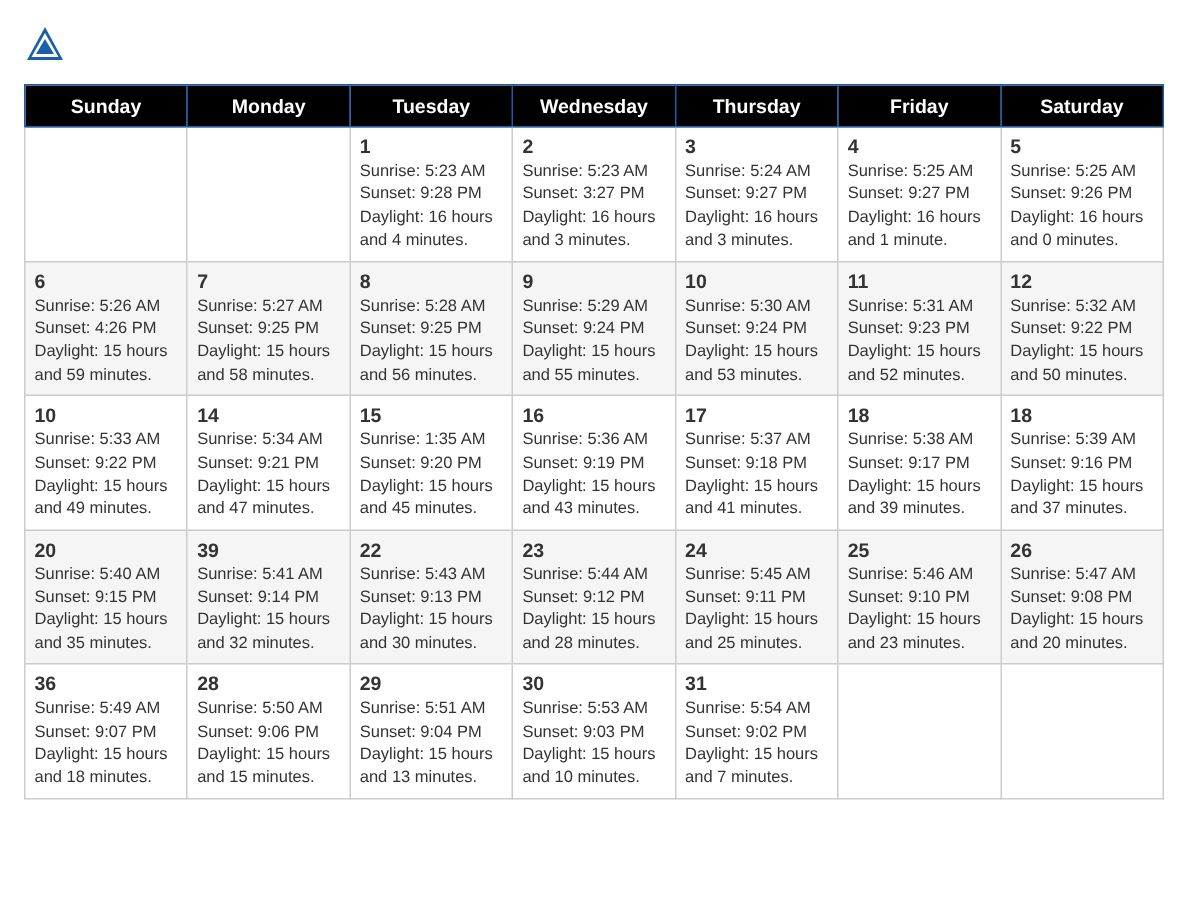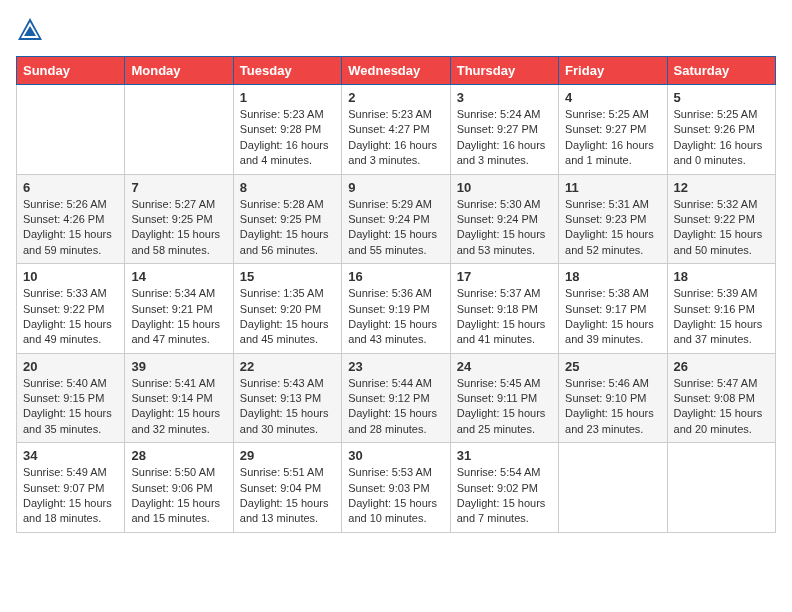--- a/index.html
+++ b/index.html
@@ -42,23 +42,23 @@
     .location {
       font-size: 15px;
       color: #333;
     }
     .calendar {
       width: 100%;
       border-collapse: collapse;
       border: 1px solid #ccc;
     }
     .calendar th {
-      background: #ef4444;
+      background: #000000;
       color: #fff;
-      text-align: left;
+      text-align: center;
       padding: 6px 6px;
       font-size: 13px;
       font-weight: bold;
       border: 1px solid #1a5fa8;
     }
     .calendar td {
       vertical-align: top;
       border: 1px solid #ccc;
       padding: 5px 6px;
       width: calc(100% / 7);
@@ -123,21 +123,21 @@
         <td>
           <span class="day-num">1</span>
           <div class="day-detail">Sunrise: 5:23 AM
 Sunset: 9:28 PM
 Daylight: 16 hours
 and 4 minutes.</div>
         </td>
         <td>
           <span class="day-num">2</span>
           <div class="day-detail">Sunrise: 5:23 AM
-Sunset: 4:27 PM
+Sunset: 3:27 PM
 Daylight: 16 hours
 and 3 minutes.</div>
         </td>
         <td>
           <span class="day-num">3</span>
           <div class="day-detail">Sunrise: 5:24 AM
 Sunset: 9:27 PM
 Daylight: 16 hours
 and 3 minutes.</div>
         </td>
@@ -304,21 +304,21 @@
         <td>
           <span class="day-num">26</span>
           <div class="day-detail">Sunrise: 5:47 AM
 Sunset: 9:08 PM
 Daylight: 15 hours
 and 20 minutes.</div>
         </td>
       </tr>
       <tr>
         <td>
-          <span class="day-num">34</span>
+          <span class="day-num">36</span>
           <div class="day-detail">Sunrise: 5:49 AM
 Sunset: 9:07 PM
 Daylight: 15 hours
 and 18 minutes.</div>
         </td>
         <td>
           <span class="day-num">28</span>
           <div class="day-detail">Sunrise: 5:50 AM
 Sunset: 9:06 PM
 Daylight: 15 hours

